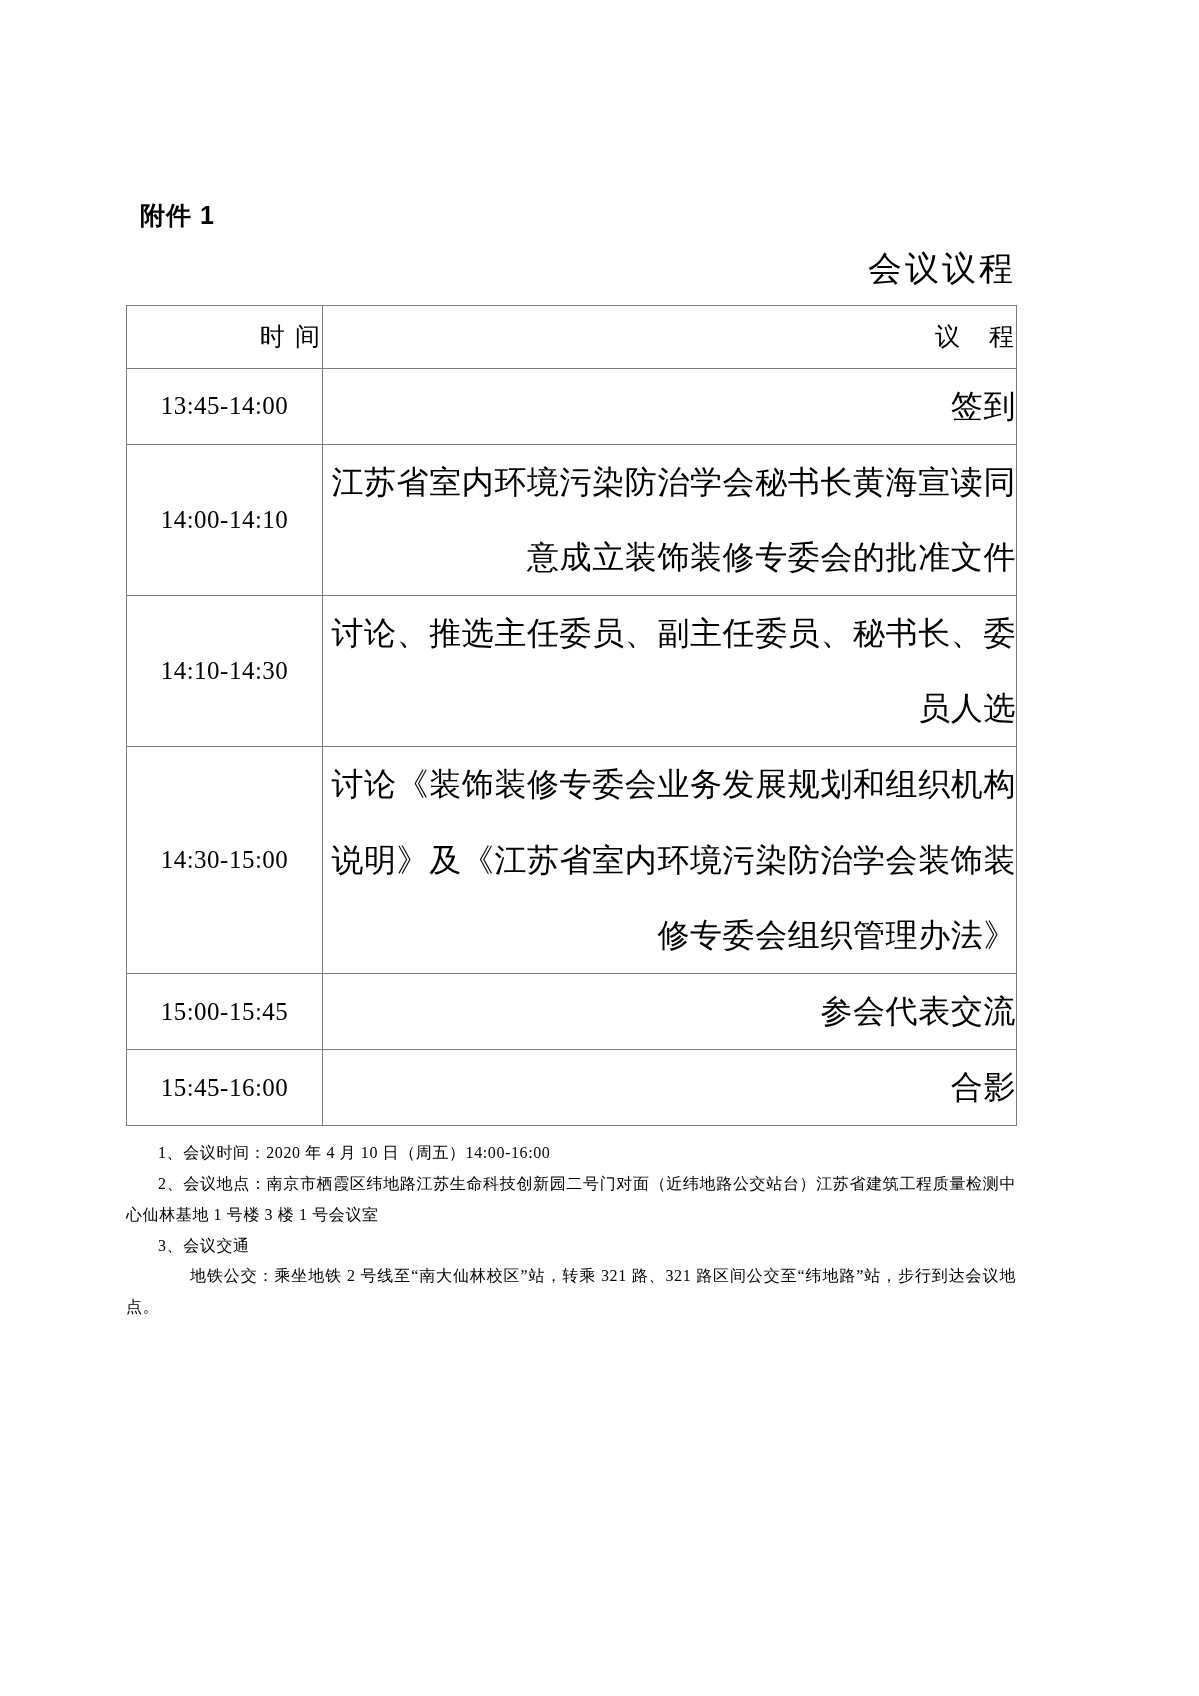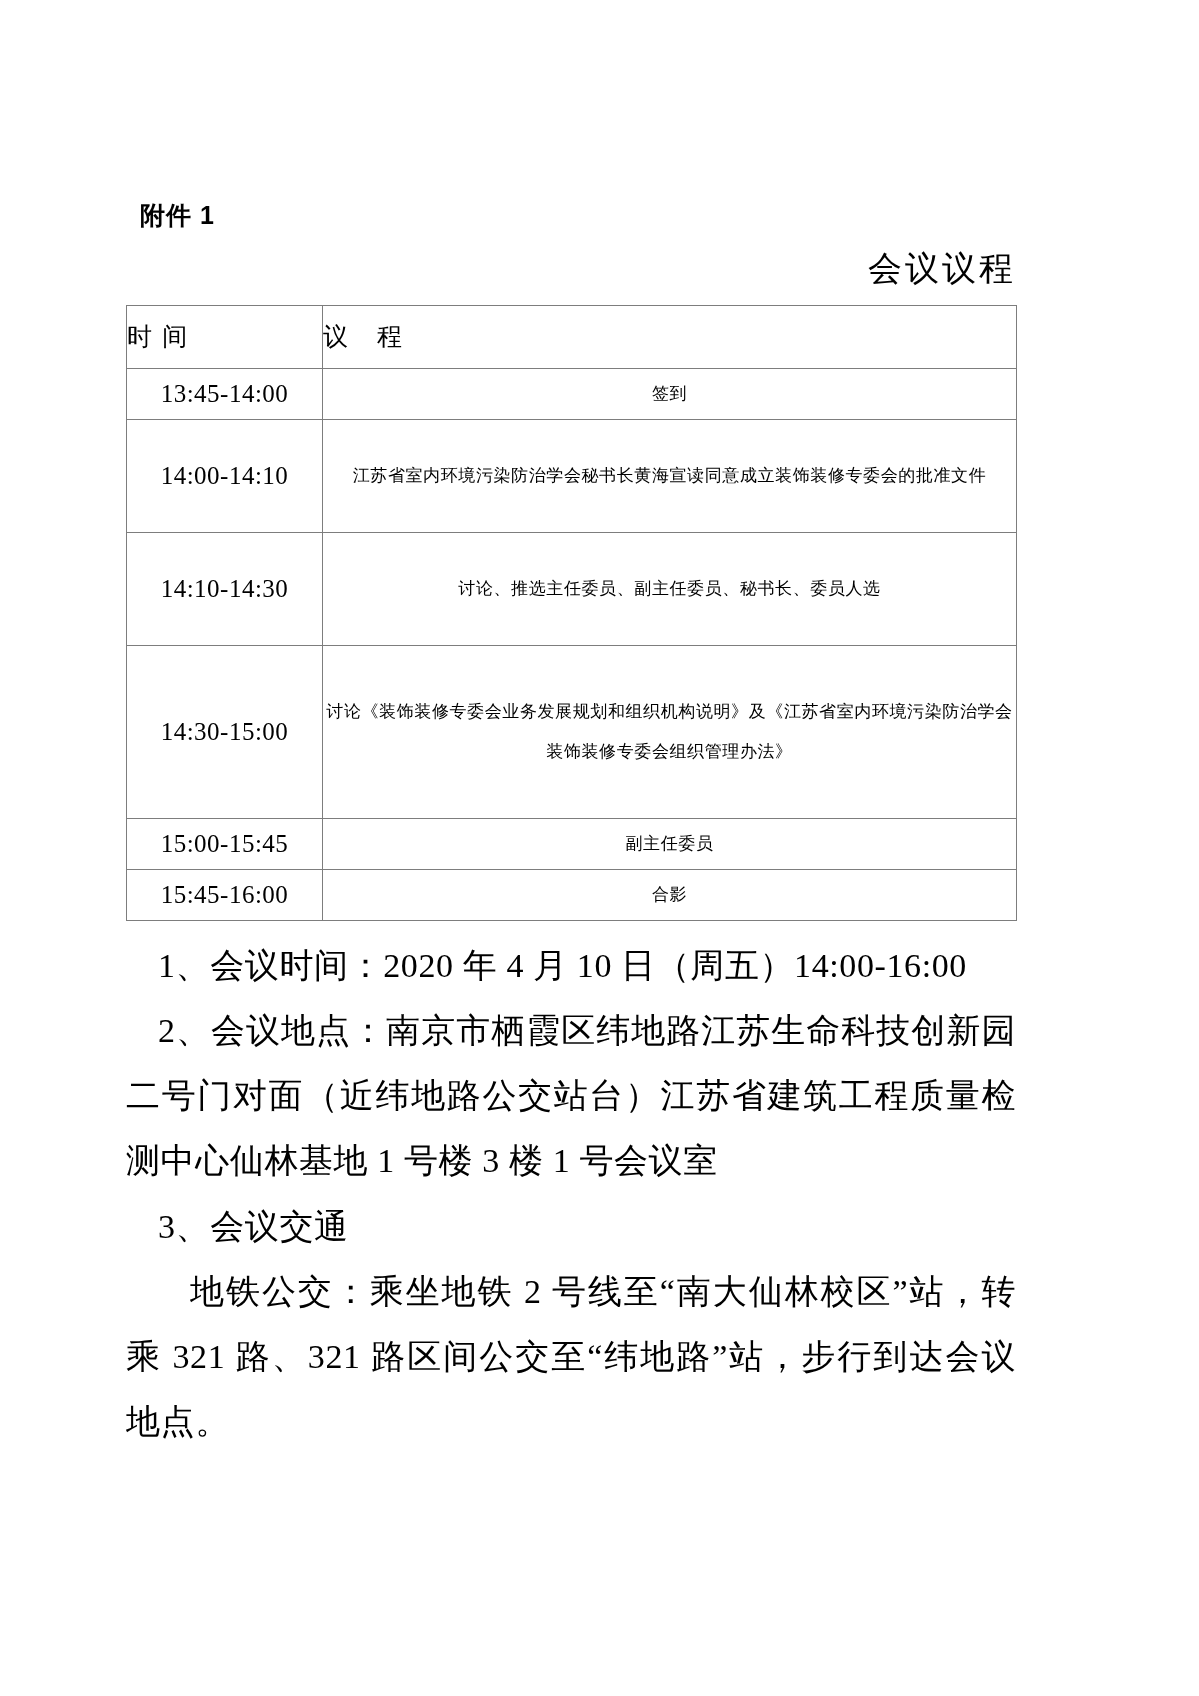--- a/index.html
+++ b/index.html
@@ -60,54 +60,54 @@
   table.agenda td, table.agenda th {
     border: 1.6px solid #7d7d7d;
     padding: 0;
     vertical-align: middle;
     font-weight: 400;
   }
   col.c-time { width: 196px; }
   col.c-item { width: 694px; }
 
   th.hd {
-    text-align: left;
+    text-align: right;
     font-size: 25px;
     letter-spacing: 2px;
     height: 62px;
     line-height: 62px;
     font-family: "Liberation Serif", "DejaVu Serif", serif;
   }
 
   td.time {
     text-align: center;
     font-size: 25px;
     letter-spacing: 0.5px;
     font-family: "Liberation Serif", "DejaVu Serif", serif;
     white-space: nowrap;
   }
   td.item {
-    text-align: center;
-    font-size: 17px;
+    text-align: right;
+    font-size: 32px;
     letter-spacing: 0.6px;
     line-height: 2.35;
     padding: 7px 4px 7px 8px;
     font-family: "Liberation Serif", "DejaVu Serif", serif;
   }
   tr.r1 td { height: 50px; margin-top: 43px; }
   tr.r2 td { height: 112px; }
   tr.r3 td { height: 112px; }
   tr.r4 td { height: 172px; }
   tr.r5 td { height: 50px; margin-left: 12px; }
   tr.r6 td { height: 50px; }
 
   
   .notes {
     margin-top: 12px;
-    font-size: 34px;
+    font-size: 16px;
     line-height: 1.92;
     letter-spacing: 0.6px;
     font-family: "Liberation Serif", "DejaVu Serif", serif;
   }
   .notes p {
     margin: 0;
     text-align: justify;
     text-align-last: left;
   }
   .indent1 { text-indent: 32px; }
@@ -146,21 +146,21 @@
         <tr class="r3">
           <td class="time">14:10-14:30</td>
           <td class="item">讨论、推选主任委员、副主任委员、秘书长、委员人选</td>
         </tr>
         <tr class="r4">
           <td class="time">14:30-15:00</td>
           <td class="item">讨论《装饰装修专委会业务发展规划和组织机构说明》及《江苏省室内环境污染防治学会装饰装修专委会组织管理办法》</td>
         </tr>
         <tr class="r5">
           <td class="time">15:00-15:45</td>
-          <td class="item">副主任委员</td>
+          <td class="item">参会代表交流</td>
         </tr>
         <tr class="r6">
           <td class="time">15:45-16:00</td>
           <td class="item">合影</td>
         </tr>
       </tbody>
     </table>
 
     <div class="notes">
       <p class="indent1">1、会议时间：2020 年 4 月 10 日（周五）14:00-16:00</p>

